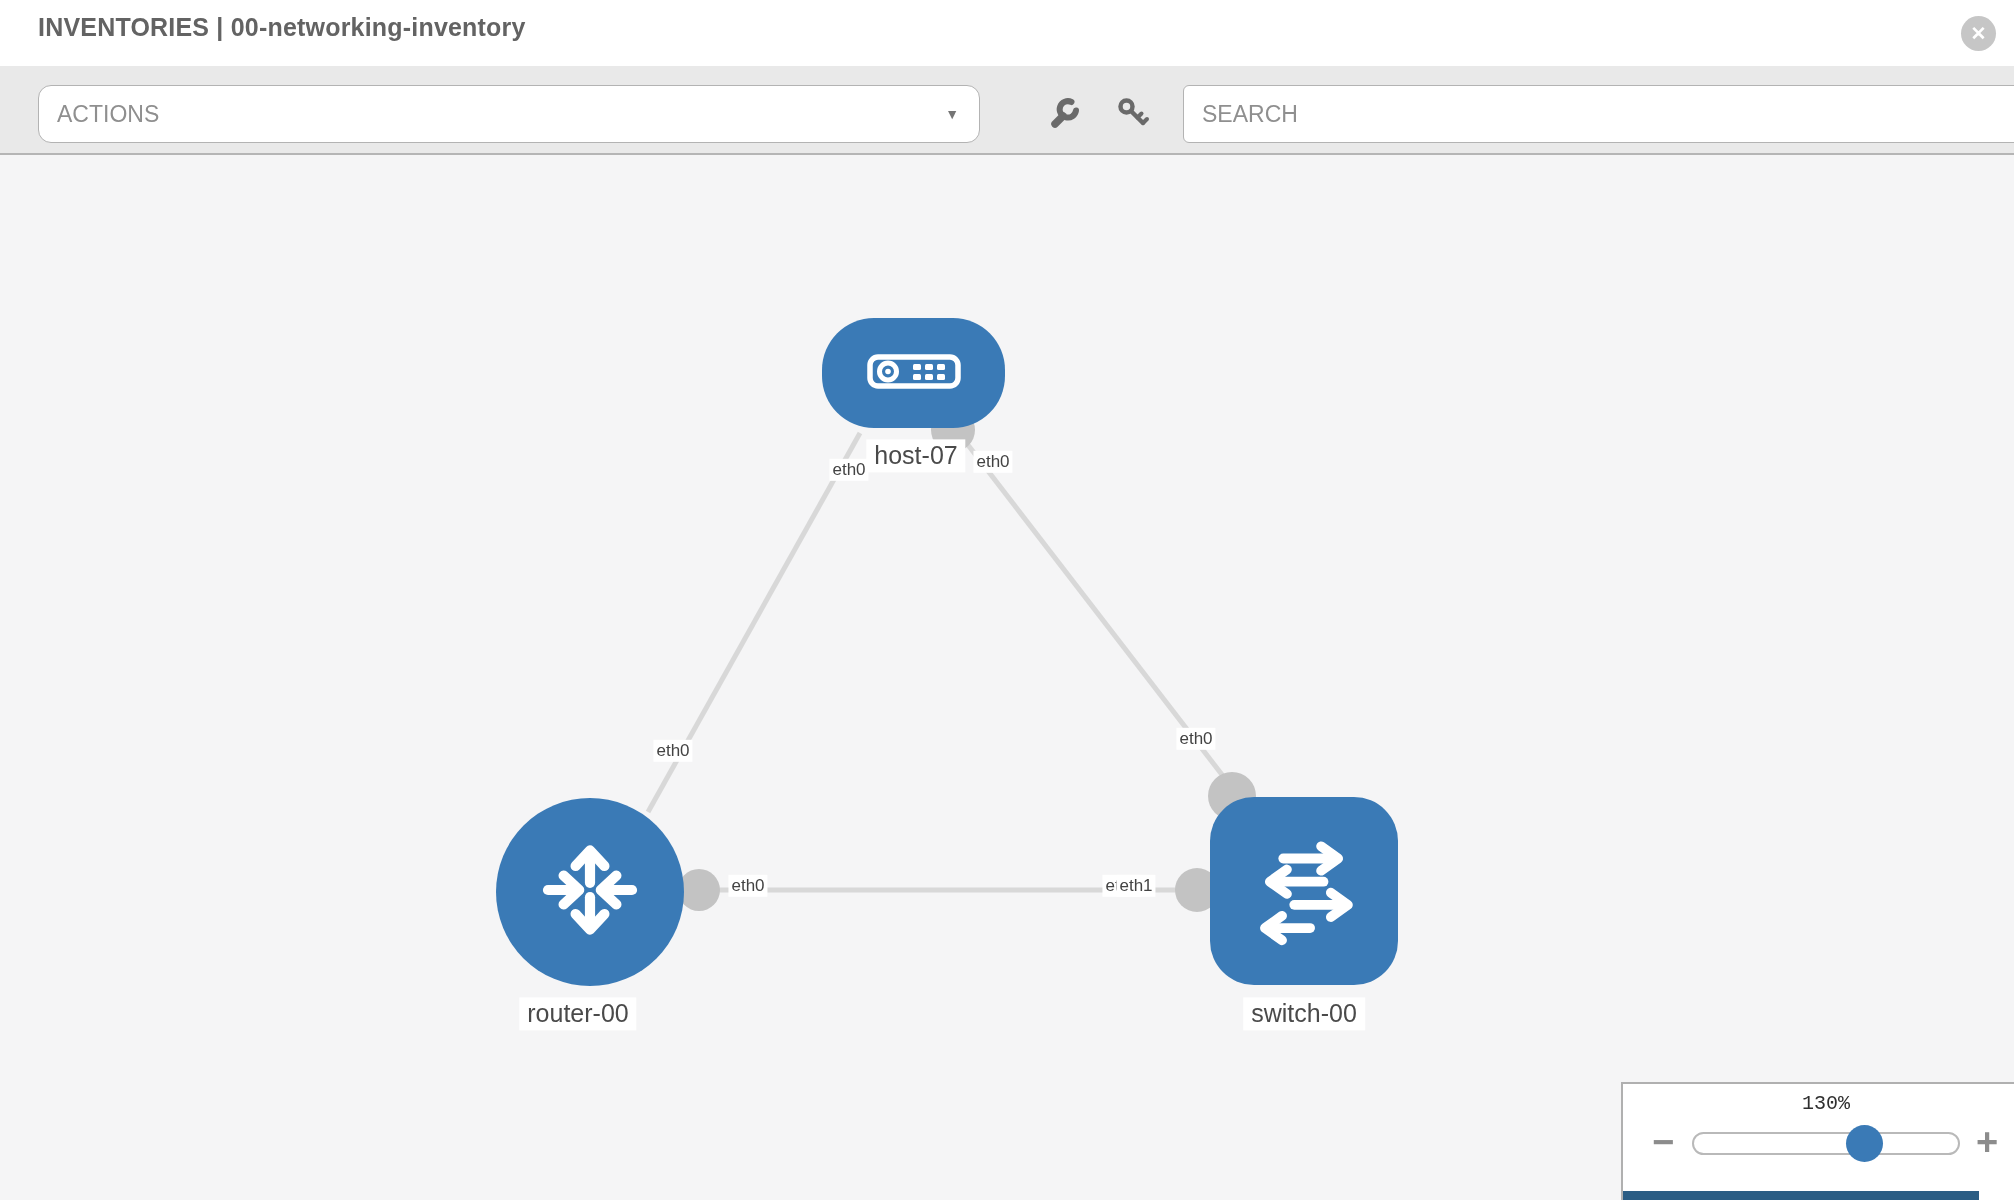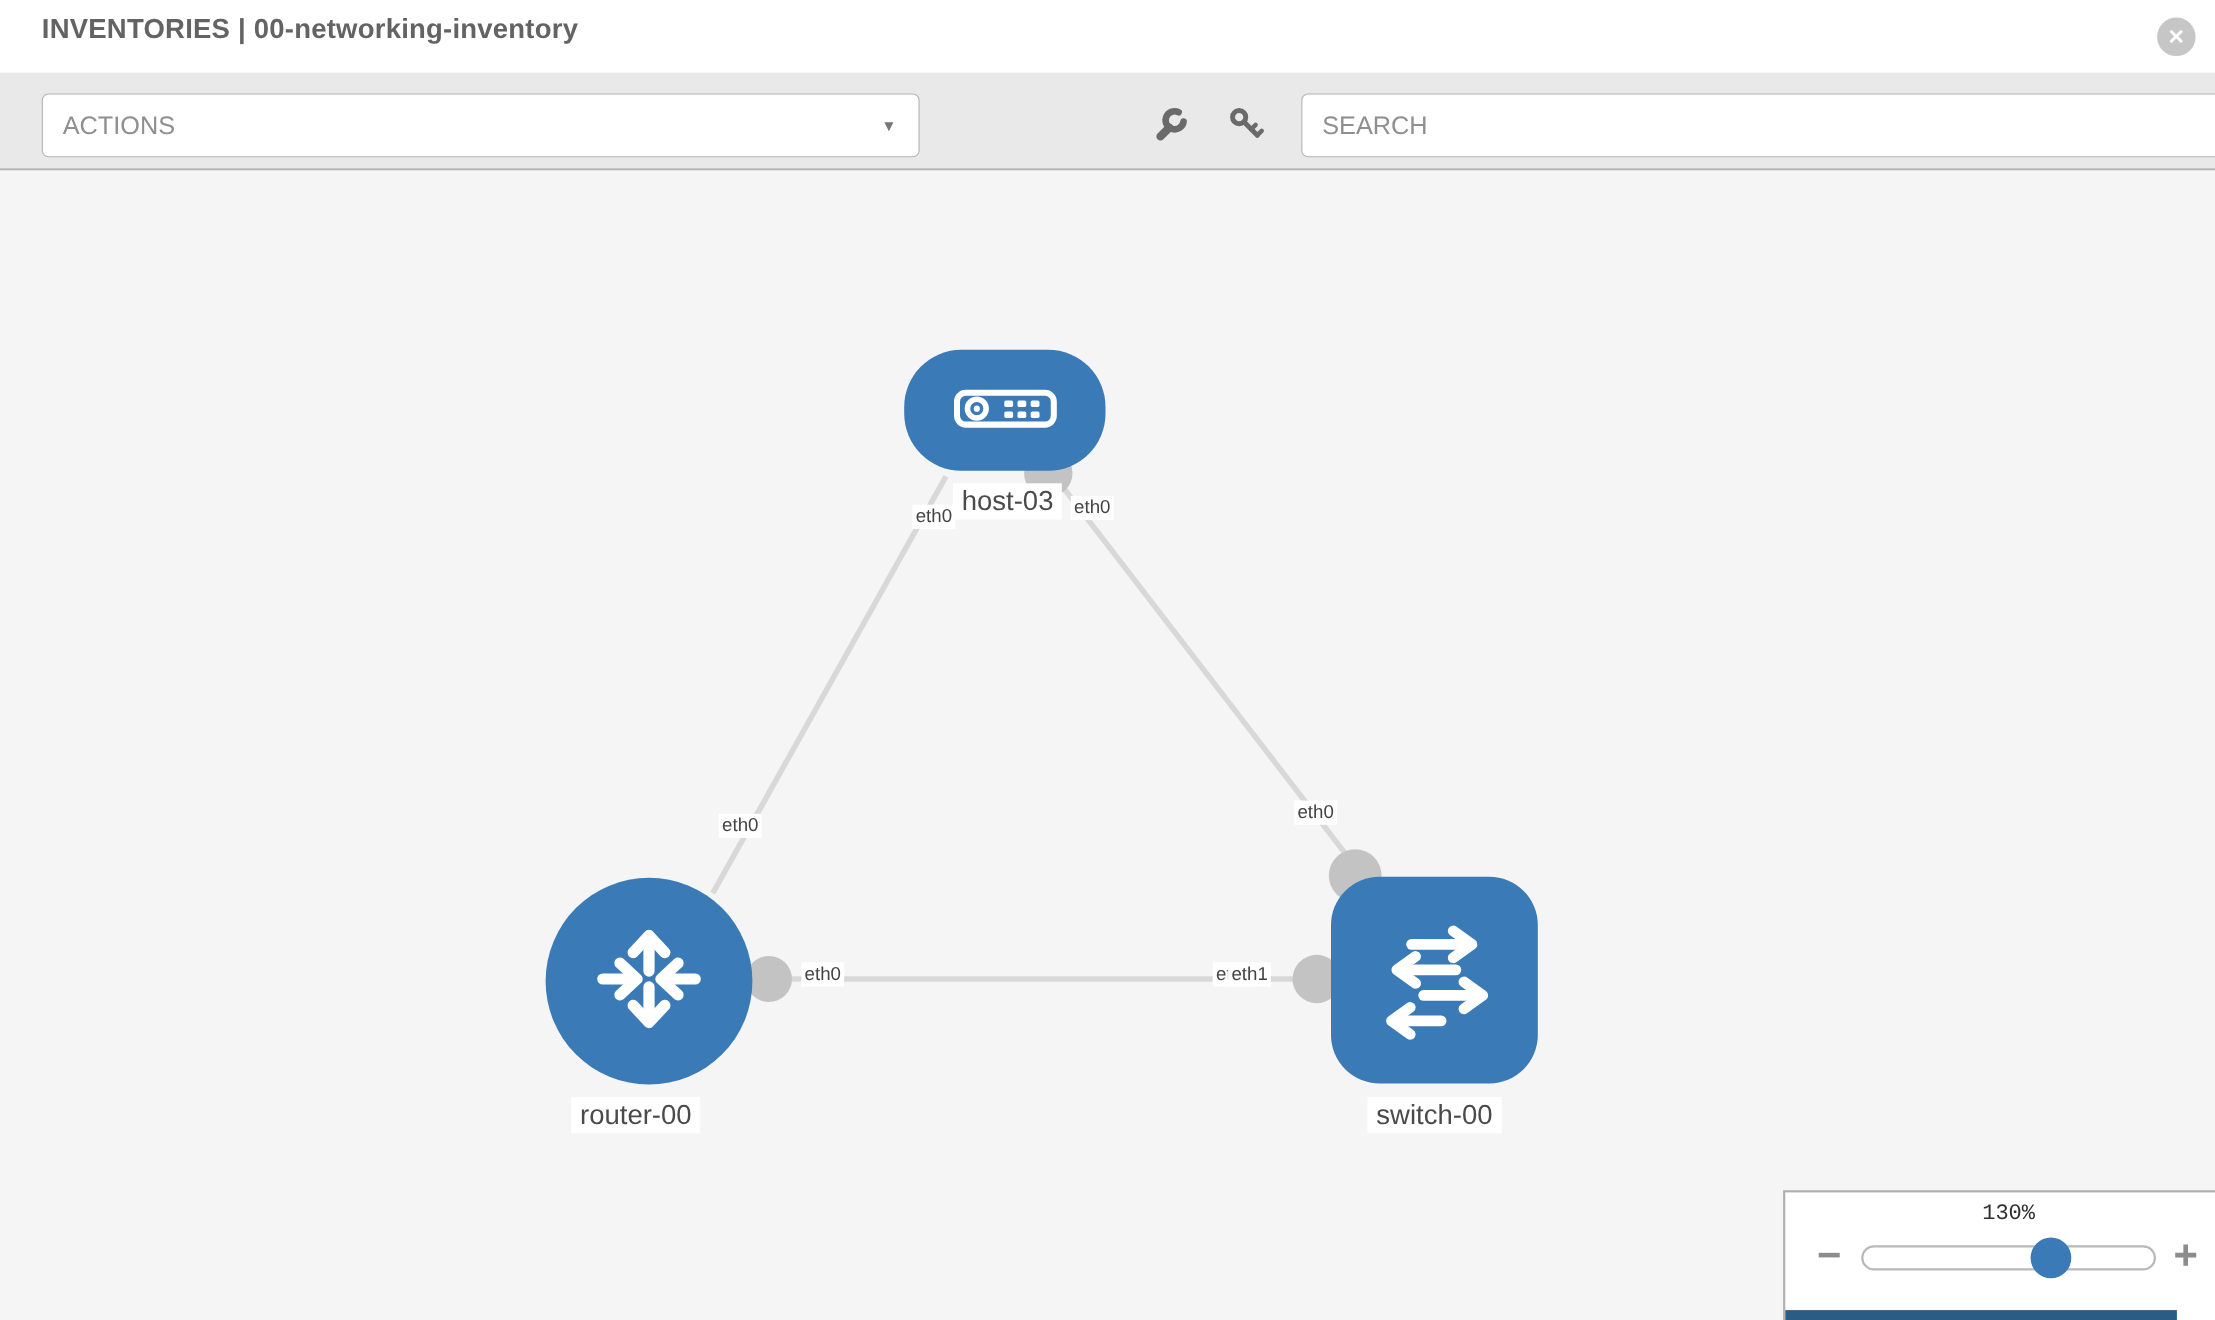--- a/index.html
+++ b/index.html
@@ -22,21 +22,21 @@
 
   
   .toolbar{position:absolute; left:0; top:66px; width:2014px; height:89px;
     background:var(--toolbar_bg); border-bottom:2px solid #b5b5b5;}
   .select-box{position:absolute; top:19px; height:58px; background:#fff;
     border:1px solid var(--border_gray); border-radius:6px; display:flex;
     align-items:center; cursor:pointer;}
   .select-box .sel-label{padding-left:18px; font-size:23px; color:#8f8f8f;}
   .select-box .caret{position:absolute; right:20px; top:50%; transform:translateY(-50%);
     font-size:14px; color:#757575;}
-  .actions-box{left:38px; width:798px;}
+  .actions-box{left:38px; width:942px;border-radius:13px;}
   .search-box{left:1183px; width:944px;}
   .tool-btn{position:absolute; top:24px; width:46px; height:46px; display:flex;
     align-items:center; justify-content:center; cursor:pointer;}
   .tool-btn svg{display:block;}
 
   
   .canvas{position:absolute; left:0; top:155px; width:2014px; height:1045px;
     background:var(--canvas_bg);}
   .net-svg{position:absolute; left:0; top:0; z-index:1;}
   .node{position:absolute; z-index:2; display:flex; align-items:center;
@@ -172,21 +172,21 @@
   </div>
 
   <div class="lbl iface-lbl" style="left:673px; top:751px;">eth0</div>
   <div class="lbl iface-lbl" style="left:849px; top:470px;">eth0</div>
   <div class="lbl iface-lbl" style="left:993px; top:462px;">eth0</div>
   <div class="lbl iface-lbl" style="left:1196px; top:739px;">eth0</div>
   <div class="lbl iface-lbl" style="left:748px; top:886px;">eth0</div>
   <div class="lbl iface-lbl" style="left:1122px; top:886px;">eth0</div>
   <div class="lbl iface-lbl" style="left:1136px; top:886px;">eth1</div>
 
-  <div class="lbl node-lbl" style="left:916px; top:456px;">host-03</div>
+  <div class="lbl node-lbl" style="left:916px; top:456px;">host-07</div>
   <div class="lbl node-lbl" style="left:578px; top:1014px;">router-00</div>
   <div class="lbl node-lbl" style="left:1304px; top:1014px;">switch-00</div>
 
   <div class="zoom-panel">
     <div class="zoom-level">130%</div>
     <div class="zoom-minus">
       <span>−</span>
     </div>
     <div class="zoom-track">
       <div class="zoom-thumb"></div>

